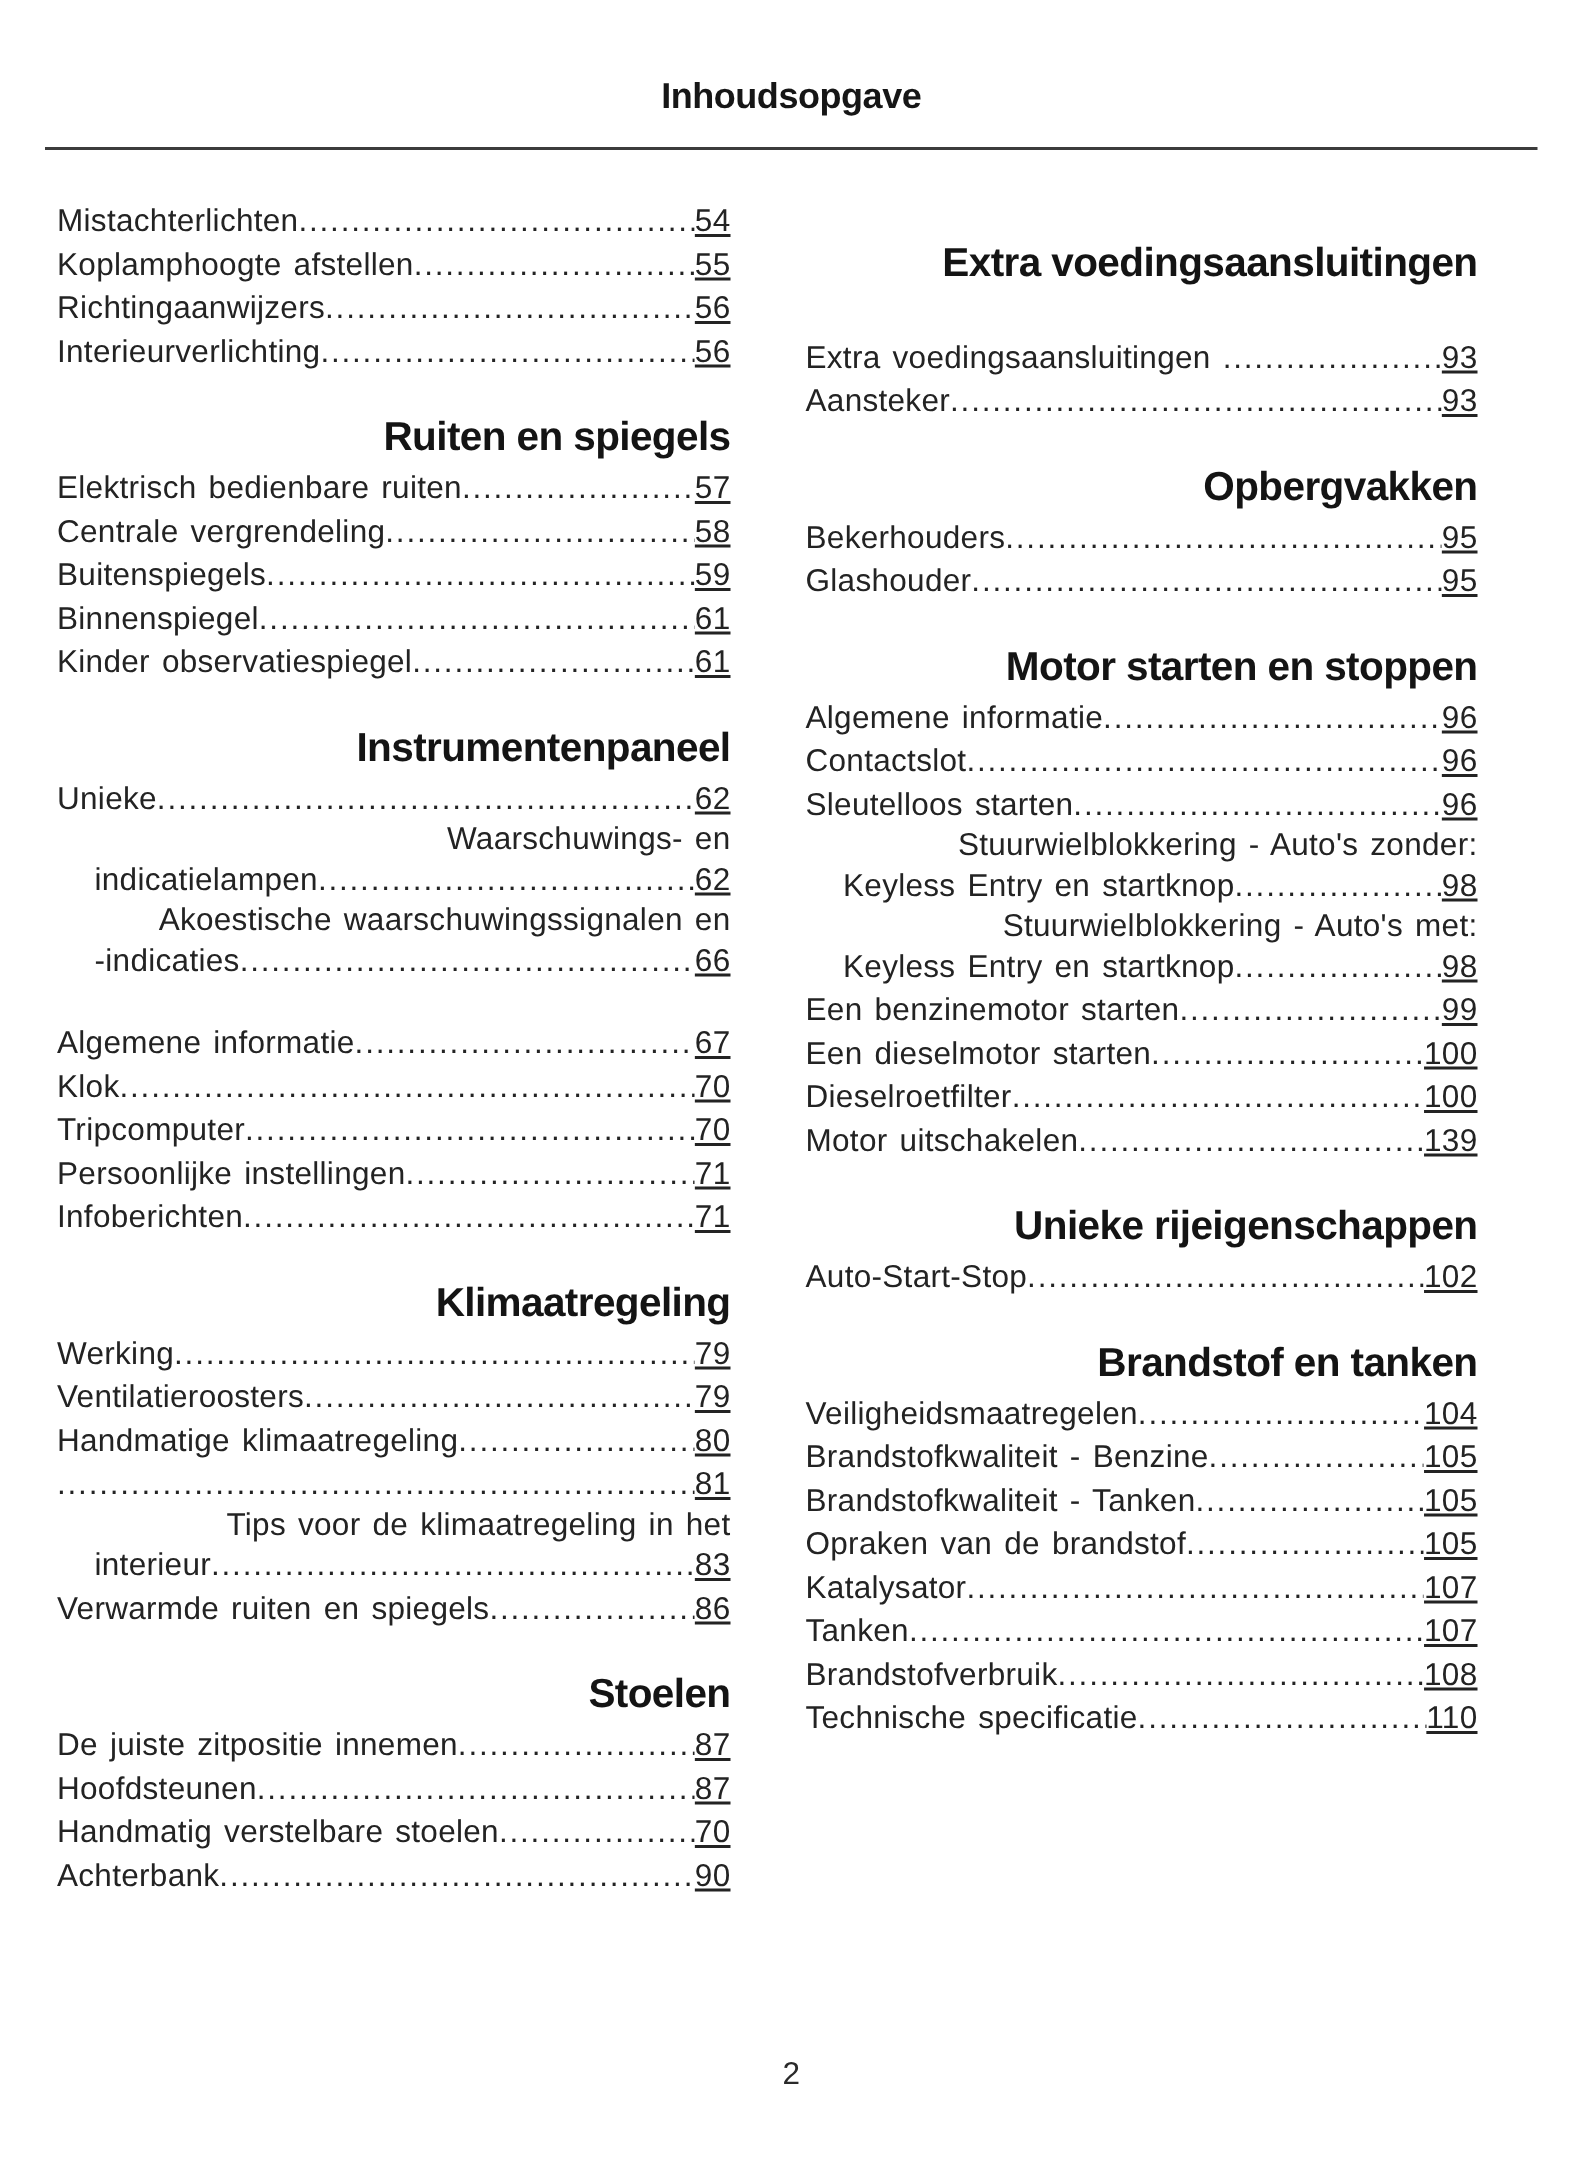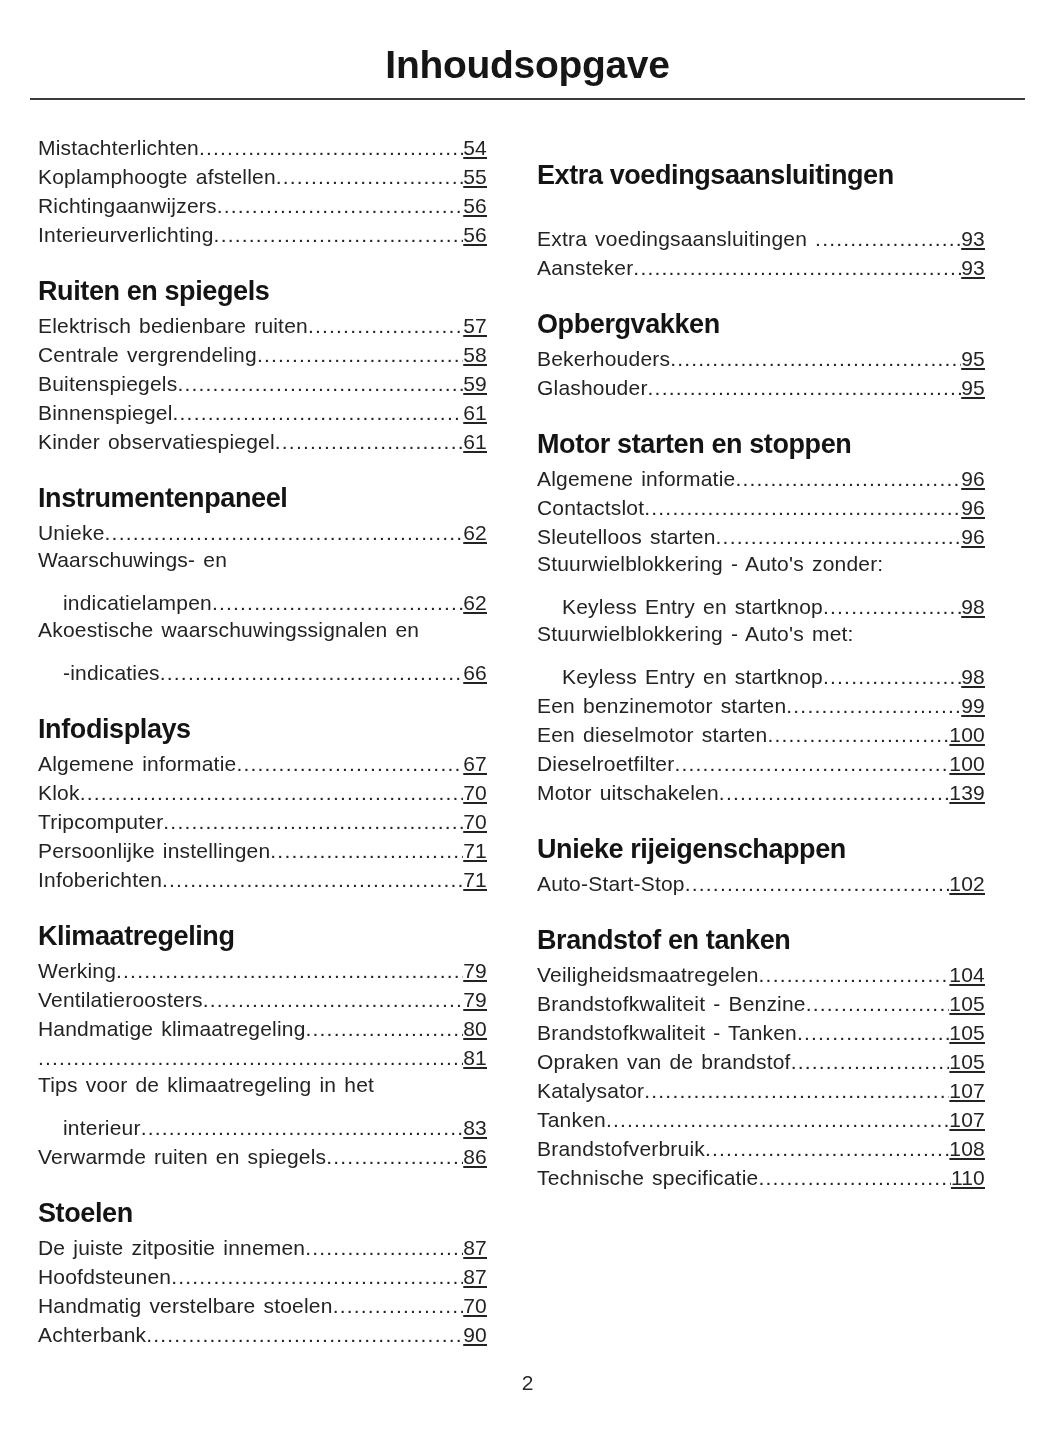--- a/index.html
+++ b/index.html
@@ -9,35 +9,36 @@
     height: 1448px;
     background: #ffffff;
     overflow: hidden;
     font-family: "Liberation Sans", sans-serif;
     color: #222222;
   }
   .title {
     margin: 0;
     padding-top: 46px;
     text-align: center;
-    font-size: 39px;
+    font-size: 24px;
     line-height: 38px;
     font-weight: bold;
     letter-spacing: -0.3px;
     color: #161616;
   }
   .rule {
     border-top: 2px solid #3c3c3c;
     margin: 14px 30px 0 30px;
     height: 0;
   }
   .columns {
     display: flex;
     margin: 33px 70px 0 38px;
     gap: 50px;
+    text-align: right;
   }
   .col { flex: 0 0 449px; width: 449px; }
   .col.right { flex: 0 0 448px; width: 448px; }
 
   .section { margin-top: 26px; }
   .section.first { margin-top: 0; }
   .heading {
     margin: 0 0 3px 0;
     font-size: 27px;
     line-height: 33px;
@@ -50,21 +51,21 @@
   .entry {
     font-size: 21px;
     line-height: 29px;
     letter-spacing: 0.2px;
     word-spacing: 2px;
     color: #232323;
   }
   .entry .row { display: flex; align-items: baseline; }
   .entry .lbl { white-space: pre; flex: 0 0 auto; }
   .entry .l1 { line-height: 25px; white-space: pre; }
-  .entry .l2 { display: flex; align-items: baseline; padding-left: 25px; margin-top: 16px; }
+  .entry .l2 { display: flex; align-items: baseline; padding-left: 25px; }
   .leader {
     flex: 1 1 auto;
     overflow: hidden;
     white-space: nowrap;
     min-width: 8px;
   }
   .leader::after {
     content: "....................................................................................................................................";
     letter-spacing: 1.2px;
   }
@@ -176,21 +177,20 @@
           <div class="entry">
             <div class="l1">Akoestische waarschuwingssignalen en</div>
             <div class="l2">
               <span class="lbl">-indicaties</span>
               <span class="leader"></span>
               <span class="pg">66</span>
             </div>
           </div>
         </div>
         <div class="section">
-          <h2 class="heading">Infodisplays</h2>
           <div class="entry">
             <div class="row">
               <span class="lbl">Algemene informatie</span>
               <span class="leader"></span>
               <span class="pg">67</span>
             </div>
           </div>
           <div class="entry">
             <div class="row">
               <span class="lbl">Klok</span>

